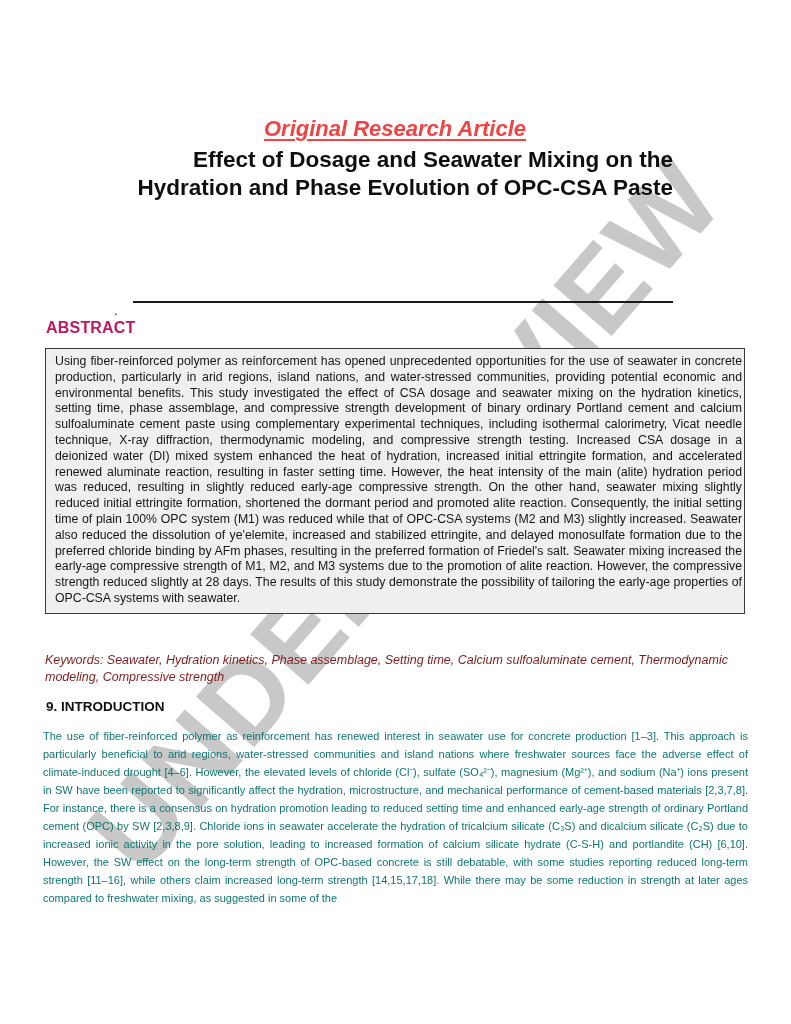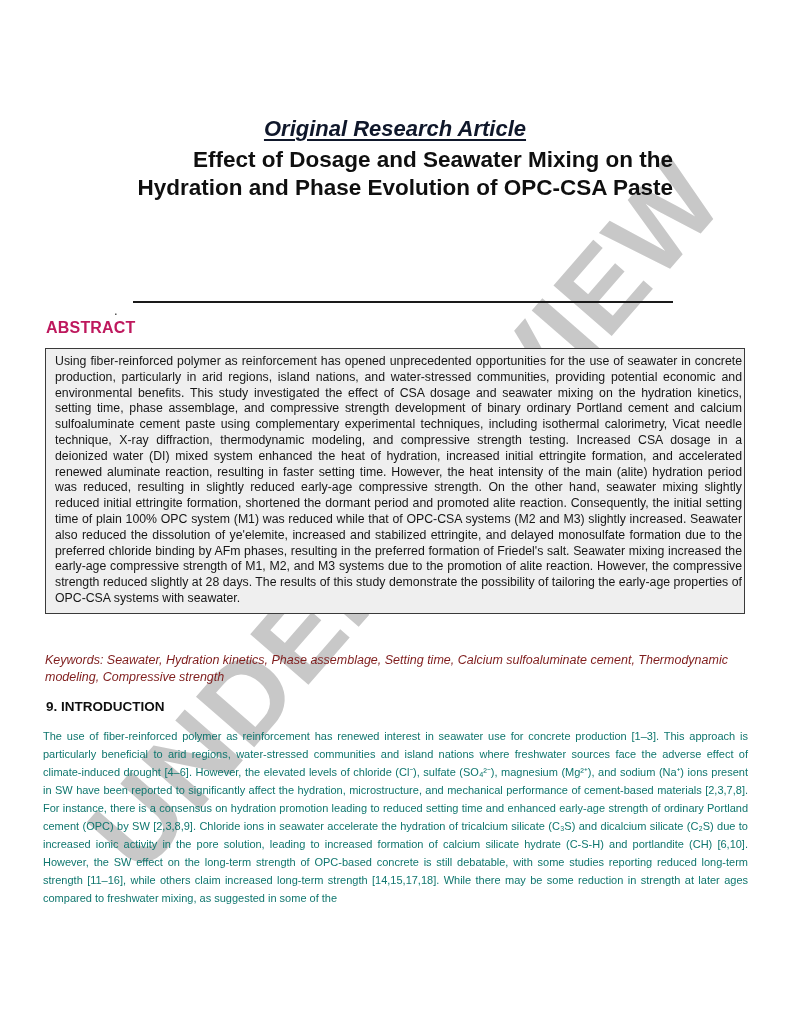--- a/index.html
+++ b/index.html
@@ -29,21 +29,21 @@
   .article-type{
     position:absolute;
     top:116px;left:45px;width:700px;
     text-align:center;
     font-size:22px;
     font-weight:bold;
     font-style:italic;
     text-decoration:underline;
     text-decoration-thickness:2px;
     text-underline-offset:3px;
-    color:#0f172a;
+    color:#ef4444;
   }
   .page-title{
     position:absolute;
     top:146px;left:118px;width:555px;
     text-align:right;
     font-size:22.5px;
     line-height:28px;
     font-weight:bold;
     color:#0f0f0f;
   }

